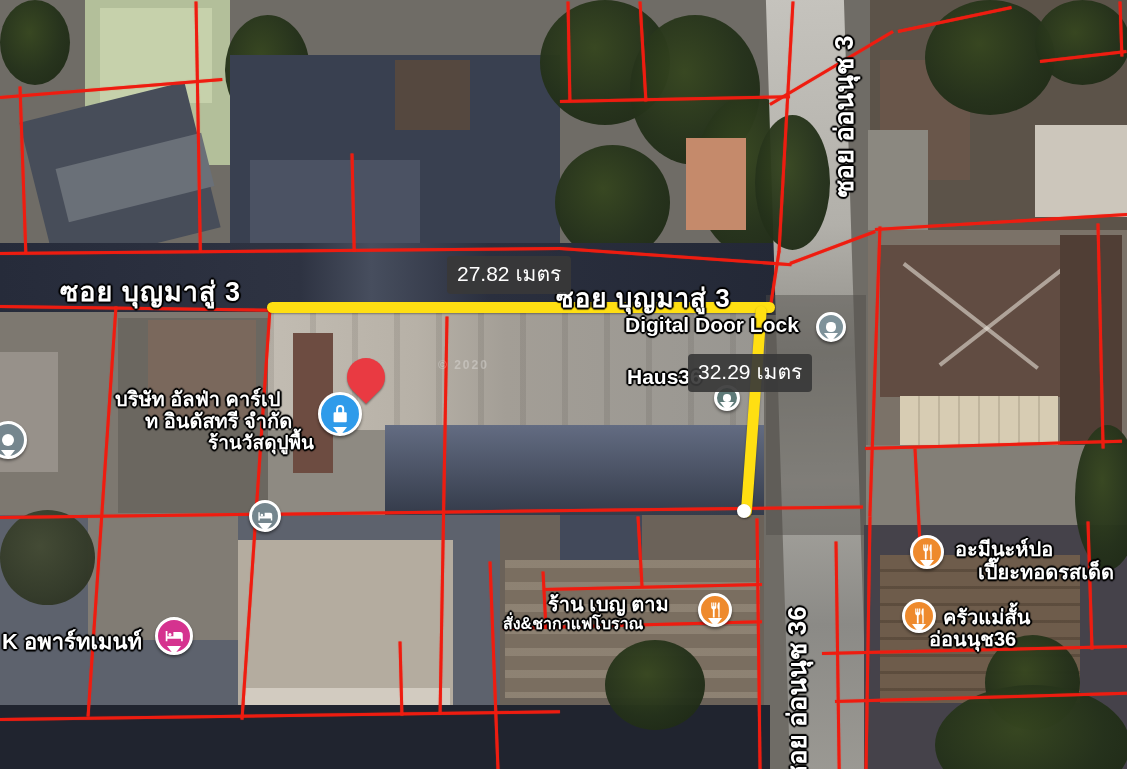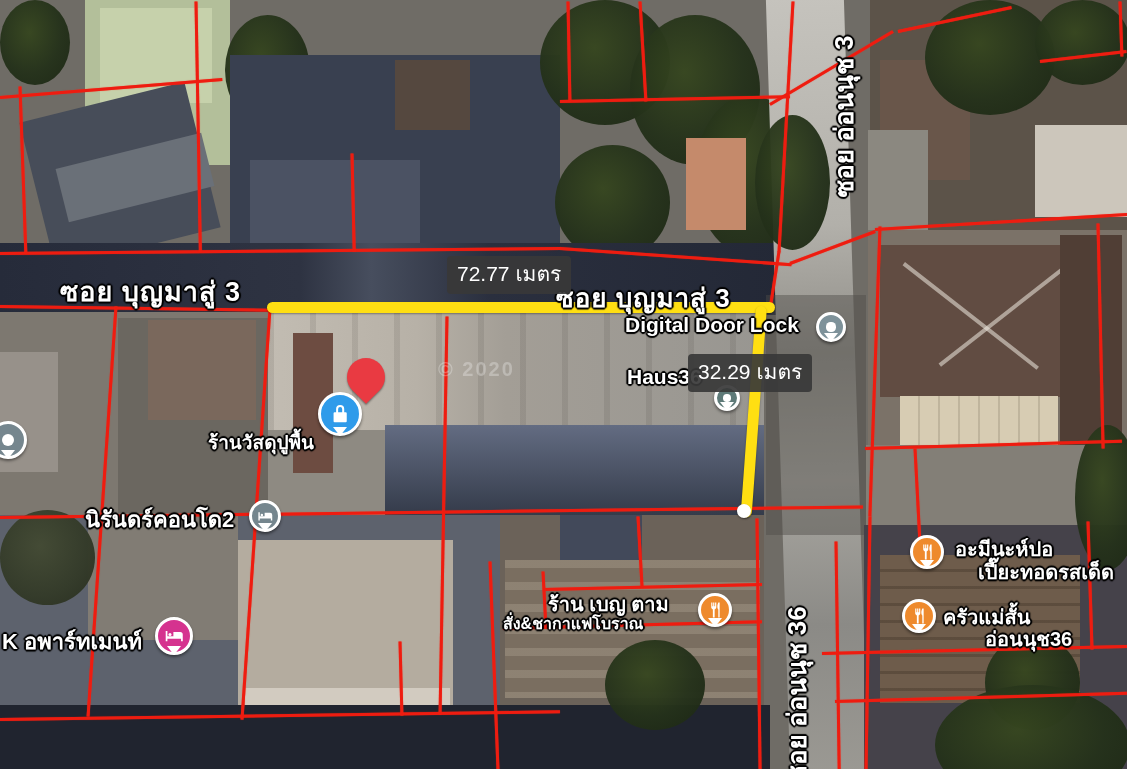--- a/index.html
+++ b/index.html
@@ -27,21 +27,21 @@
     z-index:9; color:#fff; font-weight:700; white-space:nowrap;
     text-shadow:-2px 0 1px #000, 2px 0 1px #000, 0 -2px 1px #000, 0 2px 1px #000,
                 -1px -1px 1px #000, 1px 1px 1px #000, 1px -1px 1px #000, -1px 1px 1px #000;
   }
   .street { font-size:27px; letter-spacing:1px; }
   .vl { transform:rotate(-90deg); text-align:center; font-size:26px; }
   .badge {
     z-index:10; background:rgba(56,56,56,.92); color:#fff; font-size:21px;
     padding:1px 10px 4px; border-radius:4px; white-space:nowrap;
   }
-  .wm { z-index:7; color:rgba(255,255,255,.28); font-size:20px; letter-spacing:2px; font-weight:700; }
+  .wm { z-index:7; color:rgba(255,255,255,.28); font-size:12px; letter-spacing:2px; font-weight:700; }
 
   
   .cpin {
     z-index:8; border:3px solid #fff; border-radius:50%;
     box-shadow:0 2px 3px rgba(0,0,0,.45);
     display:flex; align-items:center; justify-content:center;
   }
   .cpin::after {
     content:''; position:absolute; left:50%; bottom:-10px; transform:translateX(-50%);
     width:0; height:0; border:7px solid transparent; border-top:9px solid #fff;
@@ -227,28 +227,29 @@
     <span class="dot"></span>
   </div>
 
   <span class="lbl street" style="left:60px;top:270px;">ซอย บุญมาสู่ 3</span>
   <span class="lbl street" style="left:556px;top:277px;font-size:26px;">ซอย บุญมาสู่ 3</span>
   <span class="lbl vl" style="left:723px;top:96px;width:240px;">ซอย อ่อนนุช 3</span>
   <span class="lbl vl" style="left:666px;top:674px;width:260px;">ซอย อ่อนนุช 36</span>
 
   <span class="lbl" style="left:625px;top:313px;font-size:21px;">Digital Door Lock</span>
   <span class="lbl" style="left:627px;top:365px;font-size:21px;">Haus36</span>
+  <span class="lbl" style="left:115px;top:383px;font-size:20px;">บริษัท อัลฟ่า คาร์เป</span>
+  <span class="lbl" style="left:145px;top:405px;font-size:20px;">ท อินดัสทรี จำกัด</span>
   <span class="lbl" style="left:208px;top:427px;font-size:19px;">ร้านวัสดุปูพื้น</span>
-  <span class="lbl" style="left:85px;top:502px;font-size:22px;">นิรันดร์คอนโด2</span>
   <span class="lbl" style="left:2px;top:624px;font-size:22px;">K อพาร์ทเมนท์</span>
   <span class="lbl" style="left:548px;top:588px;font-size:20px;">ร้าน เบญ ตาม</span>
   <span class="lbl" style="left:503px;top:611px;font-size:16px;">สั่ง&amp;ชากาแฟโบราณ</span>
   <span class="lbl" style="left:955px;top:533px;font-size:20px;font-family:Liberation Serif, serif;">อะมีนะห์ปอ</span>
   <span class="lbl" style="left:955px;top:556px;font-size:20px;padding-left:23px;">เปี๊ยะทอดรสเด็ด</span>
   <span class="lbl" style="left:943px;top:601px;font-size:20px;">ครัวแม่สั้น</span>
-  <span class="lbl" style="left:985px;top:623px;font-size:20px;">อ่อนนุช36</span>
+  <span class="lbl" style="left:929px;top:623px;font-size:20px;">อ่อนนุช36</span>
 
   <span class="wm" style="left:438px;top:358px;">© 2020</span>
 
-  <span class="badge" style="left:447px;top:256px;">72.77 เมตร</span>
+  <span class="badge" style="left:447px;top:256px;">27.82 เมตร</span>
   <span class="badge" style="left:688px;top:354px;">32.29 เมตร</span>
 
 </div>
 
 </body></html>

